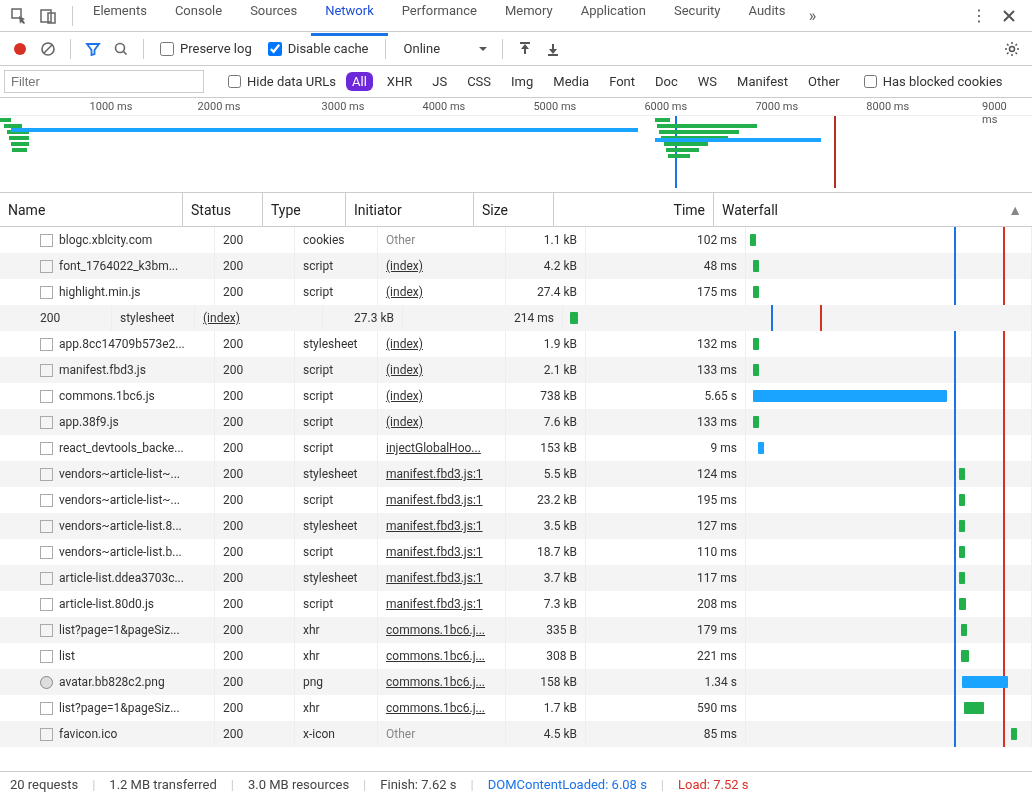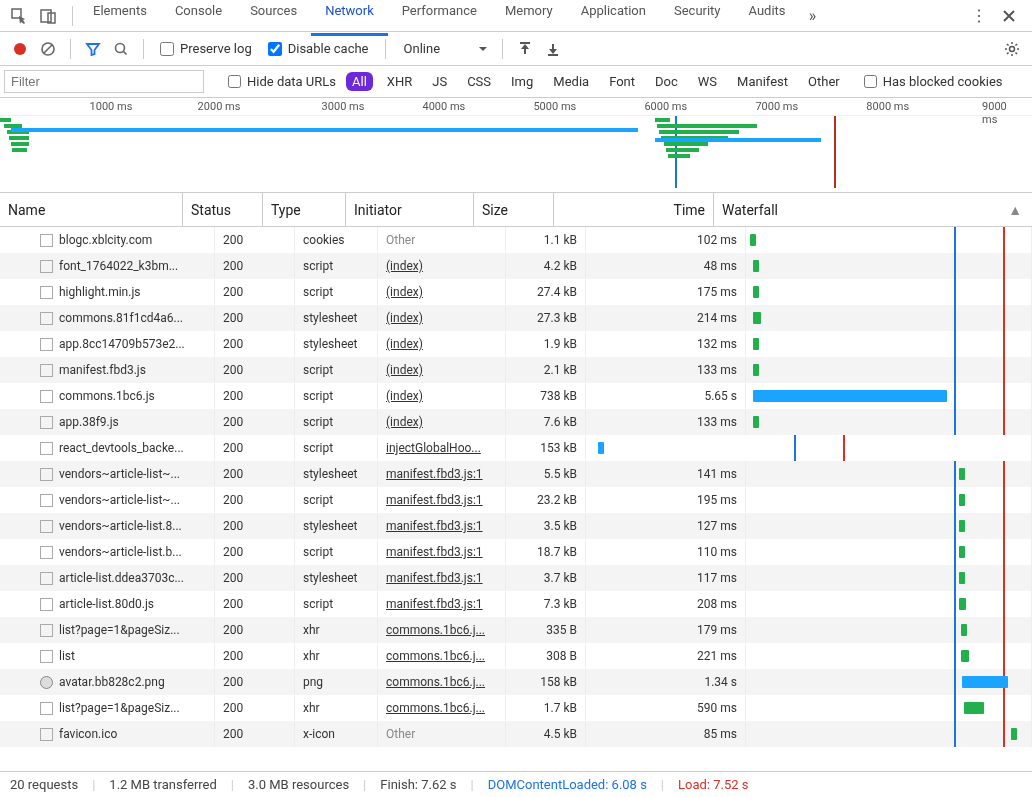--- a/index.html
+++ b/index.html
@@ -416,24 +416,20 @@
         </div>
         <div class="td col-size">27.4 kB</div>
         <div class="td col-time">175 ms</div>
         <div class="td col-wf">
           <div class="wf-vline" style="left: 207.897px; background: rgb(26, 115, 232);"></div>
           <div class="wf-vline" style="left: 257.135px; background: rgb(217, 48, 37);"></div>
           <div class="wf-bar g" style="left: 7.41935px; width: 6px;"></div>
         </div>
       </div>
       <div class="tr">
-        <div class="td col-name">
-          <span class="file-icon"></span>
-          <span>commons.81f1cd4a6...</span>
-        </div>
         <div class="td col-status">200</div>
         <div class="td col-type">stylesheet</div>
         <div class="td col-init link">
           <span>(index)</span>
         </div>
         <div class="td col-size">27.3 kB</div>
         <div class="td col-time">214 ms</div>
         <div class="td col-wf">
           <div class="wf-vline" style="left: 207.897px; background: rgb(26, 115, 232);"></div>
           <div class="wf-vline" style="left: 257.135px; background: rgb(217, 48, 37);"></div>
@@ -516,38 +512,39 @@
         <div class="td col-name">
           <span class="file-icon"></span>
           <span>react_devtools_backe...</span>
         </div>
         <div class="td col-status">200</div>
         <div class="td col-type">script</div>
         <div class="td col-init link">
           <span>injectGlobalHoo...</span>
         </div>
         <div class="td col-size">153 kB</div>
+        <div class="td col-time">9 ms</div>
         <div class="td col-wf">
           <div class="wf-vline" style="left: 207.897px; background: rgb(26, 115, 232);"></div>
           <div class="wf-vline" style="left: 257.135px; background: rgb(217, 48, 37);"></div>
           <div class="wf-bar b" style="left: 11.8645px; width: 6px;"></div>
         </div>
       </div>
       <div class="tr">
         <div class="td col-name">
           <span class="file-icon"></span>
           <span>vendors~article-list~...</span>
         </div>
         <div class="td col-status">200</div>
         <div class="td col-type">stylesheet</div>
         <div class="td col-init link">
           <span>manifest.fbd3.js:1</span>
         </div>
         <div class="td col-size">5.5 kB</div>
-        <div class="td col-time">141 ms</div>
+        <div class="td col-time">124 ms</div>
         <div class="td col-wf">
           <div class="wf-vline" style="left: 207.897px; background: rgb(26, 115, 232);"></div>
           <div class="wf-vline" style="left: 257.135px; background: rgb(217, 48, 37);"></div>
           <div class="wf-bar g" style="left: 212.581px; width: 6px;"></div>
         </div>
       </div>
       <div class="tr">
         <div class="td col-name">
           <span class="file-icon"></span>
           <span>vendors~article-list~...</span>

